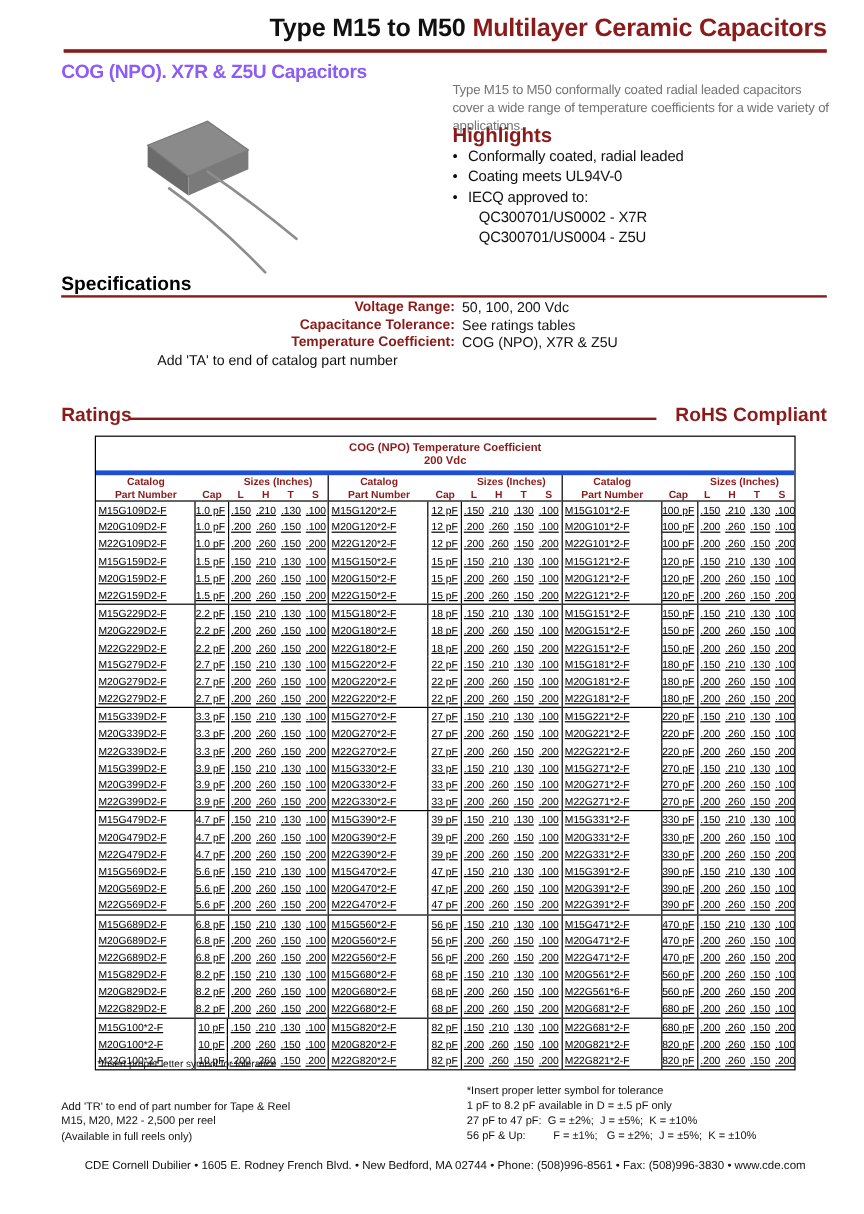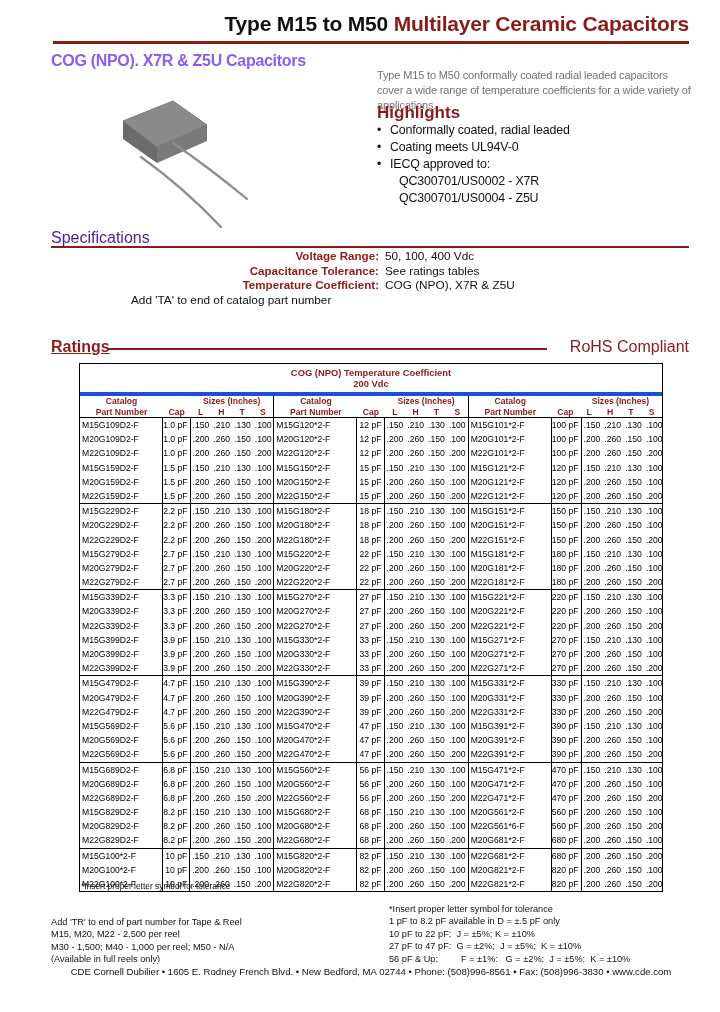--- a/index.html
+++ b/index.html
@@ -44,41 +44,41 @@
     font-size:12.4px;line-height:17px;color:#111;letter-spacing:-.15px;
   }
   .bullets .bl{display:flex;}
   .bullets .dot{width:13px;flex:0 0 13px;}
   .sublines{margin-left:22px;}
   .sublines div{line-height:17px;}
 
   
   .sec-spec{
     position:absolute;left:40px;top:229px;
-    font-size:16px;font-weight:normal;color:#4c1d95;
+    font-size:16px;font-weight:bold;color:#000000;
   }
   .hr-spec{position:absolute;left:40px;top:246px;width:638px;height:2px;background:#8B1A1A;}
   .spec-table{
     position:absolute;left:120px;top:249px;width:560px;
   }
   .spec-table .r{display:flex;line-height:14.5px;}
   .spec-table .lbl{
     width:248px;flex:0 0 248px;text-align:right;
     font-size:11.6px;font-weight:bold;color:#8B1A1A;padding-right:6px;
   }
   .spec-table .val{font-size:11.8px;color:#111;}
 
   .sec-rat{
     position:absolute;left:40px;top:338px;
-    font-size:16px;font-weight:bold;color:#8B1A1A;text-decoration:underline;
+    font-size:16px;font-weight:bold;color:#8B1A1A;
   }
   .hr-rat{position:absolute;left:96px;top:348px;width:440px;height:2px;background:#8B1A1A;}
   .rohs{
     position:absolute;right:42px;top:338px;
-    font-size:16px;font-weight:normal;color:#8B1A1A;
+    font-size:16px;font-weight:bold;color:#8B1A1A;
   }
 
   
   .tbl{
     position:absolute;left:68px;top:363px;width:584px;
     border:1px solid #000;box-sizing:border-box;
   }
   .tbl-cap{
     text-align:center;color:#8B1A1A;font-weight:bold;font-size:9.4px;
     line-height:11px;padding:3px 0 3px 0;border-bottom:4px solid #1d4ed8;
@@ -87,21 +87,21 @@
   .col{flex:1 1 0;border-right:1px solid #000;box-sizing:border-box;}
   .col:last-child{border-right:none;}
 
   .chead{border-bottom:1px solid #000;}
   .chead .hr1,.chead .hr2{display:flex;color:#8B1A1A;font-weight:bold;font-size:8.6px;line-height:10.5px;justify-content:space-between;}
   .chead .h-pn{flex:0 0 43%;text-align:center;}
   .chead .h-cap{flex:0 0 14%;text-align:center;}
   .chead .h-sizes{flex:0 0 43%;text-align:center;}
   .chead .h-s{flex:0 0 10.75%;text-align:center;}
 
-  .rows{font-size:8.6px;line-height:10.3px;color:#000;}
+  .rows{font-size:8.6px;line-height:10.3px;color:#000;text-decoration:underline;}
   .row{display:flex;height:14.2px;align-items:center;}
   .row.gsep{border-bottom:1px solid #000;}
   .c-pn{flex:0 0 43%;padding-left:2px;white-space:nowrap;border-right:1px solid #000;box-sizing:border-box;height:14.2px;line-height:14.2px;}
   .c-cap{flex:0 0 14%;text-align:right;padding-right:2px;border-right:1px solid #000;box-sizing:border-box;height:14.2px;line-height:14.2px;white-space:nowrap;}
   .c-dim{flex:0 0 10.75%;text-align:center;box-sizing:border-box;height:14.2px;line-height:14.2px;white-space:nowrap;}
 
   .tbl-note{
     position:absolute;left:70px;top:881px;font-size:8.4px;color:#111;
   }
 
@@ -168,21 +168,21 @@
       <div>QC300701/US0004 - Z5U</div>
     </div>
   </div>
 
   <div class="sec-spec">Specifications</div>
   <div class="hr-spec"></div>
 
   <div class="spec-table">
     <div class="r">
       <div class="lbl">Voltage Range:</div>
-      <div class="val">50, 100, 400 Vdc</div>
+      <div class="val">50, 100, 200 Vdc</div>
     </div>
     <div class="r">
       <div class="lbl">Capacitance Tolerance:</div>
       <div class="val">See ratings tables</div>
     </div>
     <div class="r">
       <div class="lbl">Temperature Coefficient:</div>
       <div class="val">COG (NPO), X7R &amp; Z5U</div>
     </div>
     <div class="r">
@@ -1052,28 +1052,26 @@
           </div>
       </div>
     </div>
   </div>
 
   <div class="tbl-note">*Insert proper letter symbol for tolerance</div>
 
   <div class="note-left">
     <div>Add 'TR' to end of part number for Tape &amp; Reel</div>
     <div>M15, M20, M22 - 2,500 per reel</div>
-    <div>M30 - 1,500;  M40 - 1,000 per reel;  M50 - N/A</div>
     <div>(Available in full reels only)</div>
   </div>
 
   <div class="note-right">
     <div>*Insert proper letter symbol for tolerance</div>
     <div class="tol">1 pF to 8.2 pF available in D = ±.5 pF only</div>
-    <div class="tol">10 pF to 22 pF:  J = ±5%; K = ±10%</div>
     <div class="tol">27 pF to 47 pF:  G = ±2%;  J = ±5%;  K = ±10%</div>
     <div class="tol">56 pF &amp; Up:         F = ±1%;   G = ±2%;  J = ±5%;  K = ±10%</div>
   </div>
 
   <div class="fline"></div>
   <div class="footer">CDE Cornell Dubilier • 1605 E. Rodney French Blvd. • New Bedford, MA 02744 • Phone: (508)996-8561 • Fax: (508)996-3830 • www.cde.com</div>
 
 </div>
 
 </body></html>

